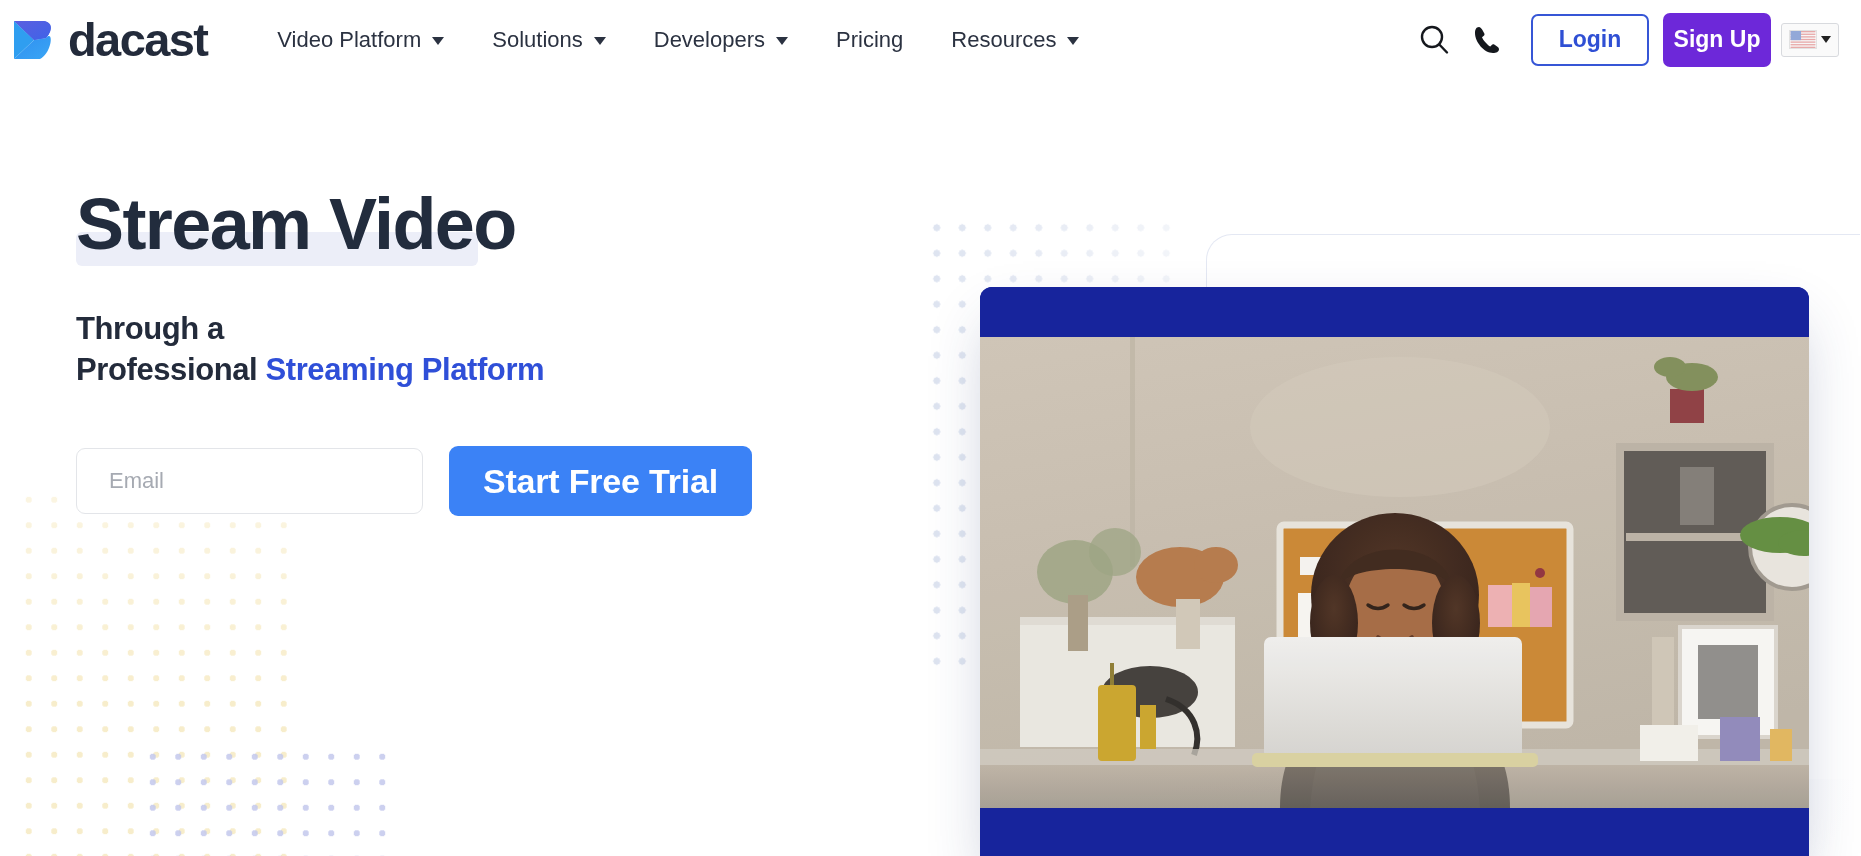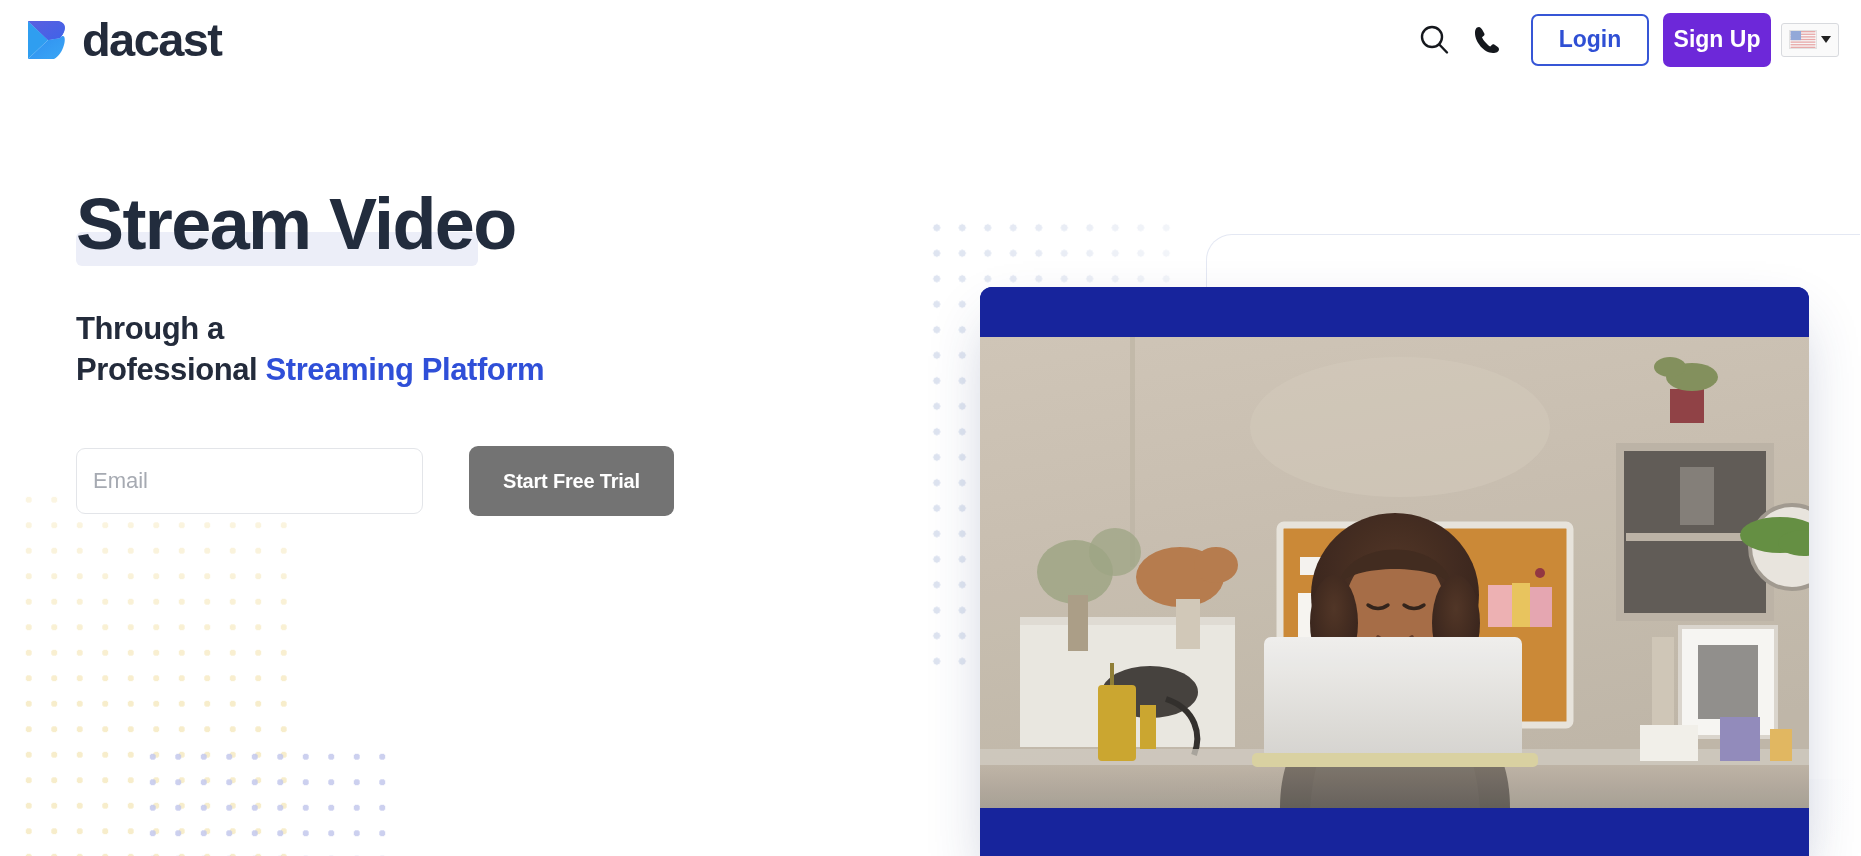--- a/index.html
+++ b/index.html
@@ -11,21 +11,21 @@
     font-family: "Liberation Sans", sans-serif;
     -webkit-font-smoothing: antialiased;
   }
 
   
   .header {
     position: relative;
     height: 79px;
     display: flex;
     align-items: center;
-    padding: 0 22px 0 26px;
+    padding: 0 22px 0 12px;
     background: #ffffff;
     z-index: 50;
   }
   .logo-wrap {
     display: flex;
     align-items: center;
     gap: 12px;
     flex: 0 0 auto;
     margin-right: 46px;
   }
@@ -201,40 +201,39 @@
     margin-top: 56px;
     display: flex;
     align-items: center;
     gap: 26px;
   }
   .email-input {
     width: 347px; height: 66px;
     border: 1.5px solid #e3e5e9;
     border-radius: 9px;
     background: #fff;
-    padding: 0 16px;
+    padding: 0 32px;
     font-family: "Liberation Sans", sans-serif;
     font-size: 22px;
     color: #0f766e;
     outline: none;
   }
   .email-input::placeholder { color: #a6aab2; }
   .btn-trial {
     height: 70px;
     padding: 0 34px;
     border: none;
     border-radius: 9px;
-    background: #737373;
+    background: #3b82f6;
     color: #fff;
     font-family: "Liberation Sans", sans-serif;
-    font-size: 20px;
+    font-size: 34px;
     font-weight: 700;
     letter-spacing: -.2px;
     cursor: pointer;
-    margin-left: 20px;
   }
 
   
   .video-card {
     position: absolute;
     left: 980px;
     top: 208px;
     width: 829px;
     height: 583px;
     border-radius: 12px;
@@ -294,20 +293,41 @@
         </defs>
         <path d="M2 2 L30 2 C40 2 42 10 34 19 L22 21 Z" fill="url(#lgTop)"></path>
         <path d="M2 40 L22 21 L34 19 C42 10 40 34 28 40 Z" fill="url(#lgBot)"></path>
         <path d="M2 2 L22 21 L2 40 Z" fill="#2f9ef0"></path>
         <path d="M2 2 L22 21 L34 19 C41 11 40 2 30 2 Z" fill="url(#lgTop)"></path>
       </svg>
     </span>
     <span class="logo-word">dacast</span>
   </div>
 
+  <nav class="nav">
+    <div class="nav-item">
+      <span>Video Platform</span>
+      <i class="caret"></i>
+    </div>
+    <div class="nav-item">
+      <span>Solutions</span>
+      <i class="caret"></i>
+    </div>
+    <div class="nav-item">
+      <span>Developers</span>
+      <i class="caret"></i>
+    </div>
+    <div class="nav-item">
+      <span>Pricing</span>
+    </div>
+    <div class="nav-item">
+      <span>Resources</span>
+      <i class="caret"></i>
+    </div>
+  </nav>
 
   <div class="header-right">
 
     <div class="icon-btn">
       <svg width="34" height="34" viewBox="0 0 34 34" aria-hidden="true">
         <circle cx="15" cy="14" r="10" fill="none" stroke="#15181d" stroke-width="2.4"></circle>
         <line x1="22.3" y1="21.5" x2="30" y2="29.5" stroke="#15181d" stroke-width="2.4" stroke-linecap="round"></line>
       </svg>
     </div>
 

